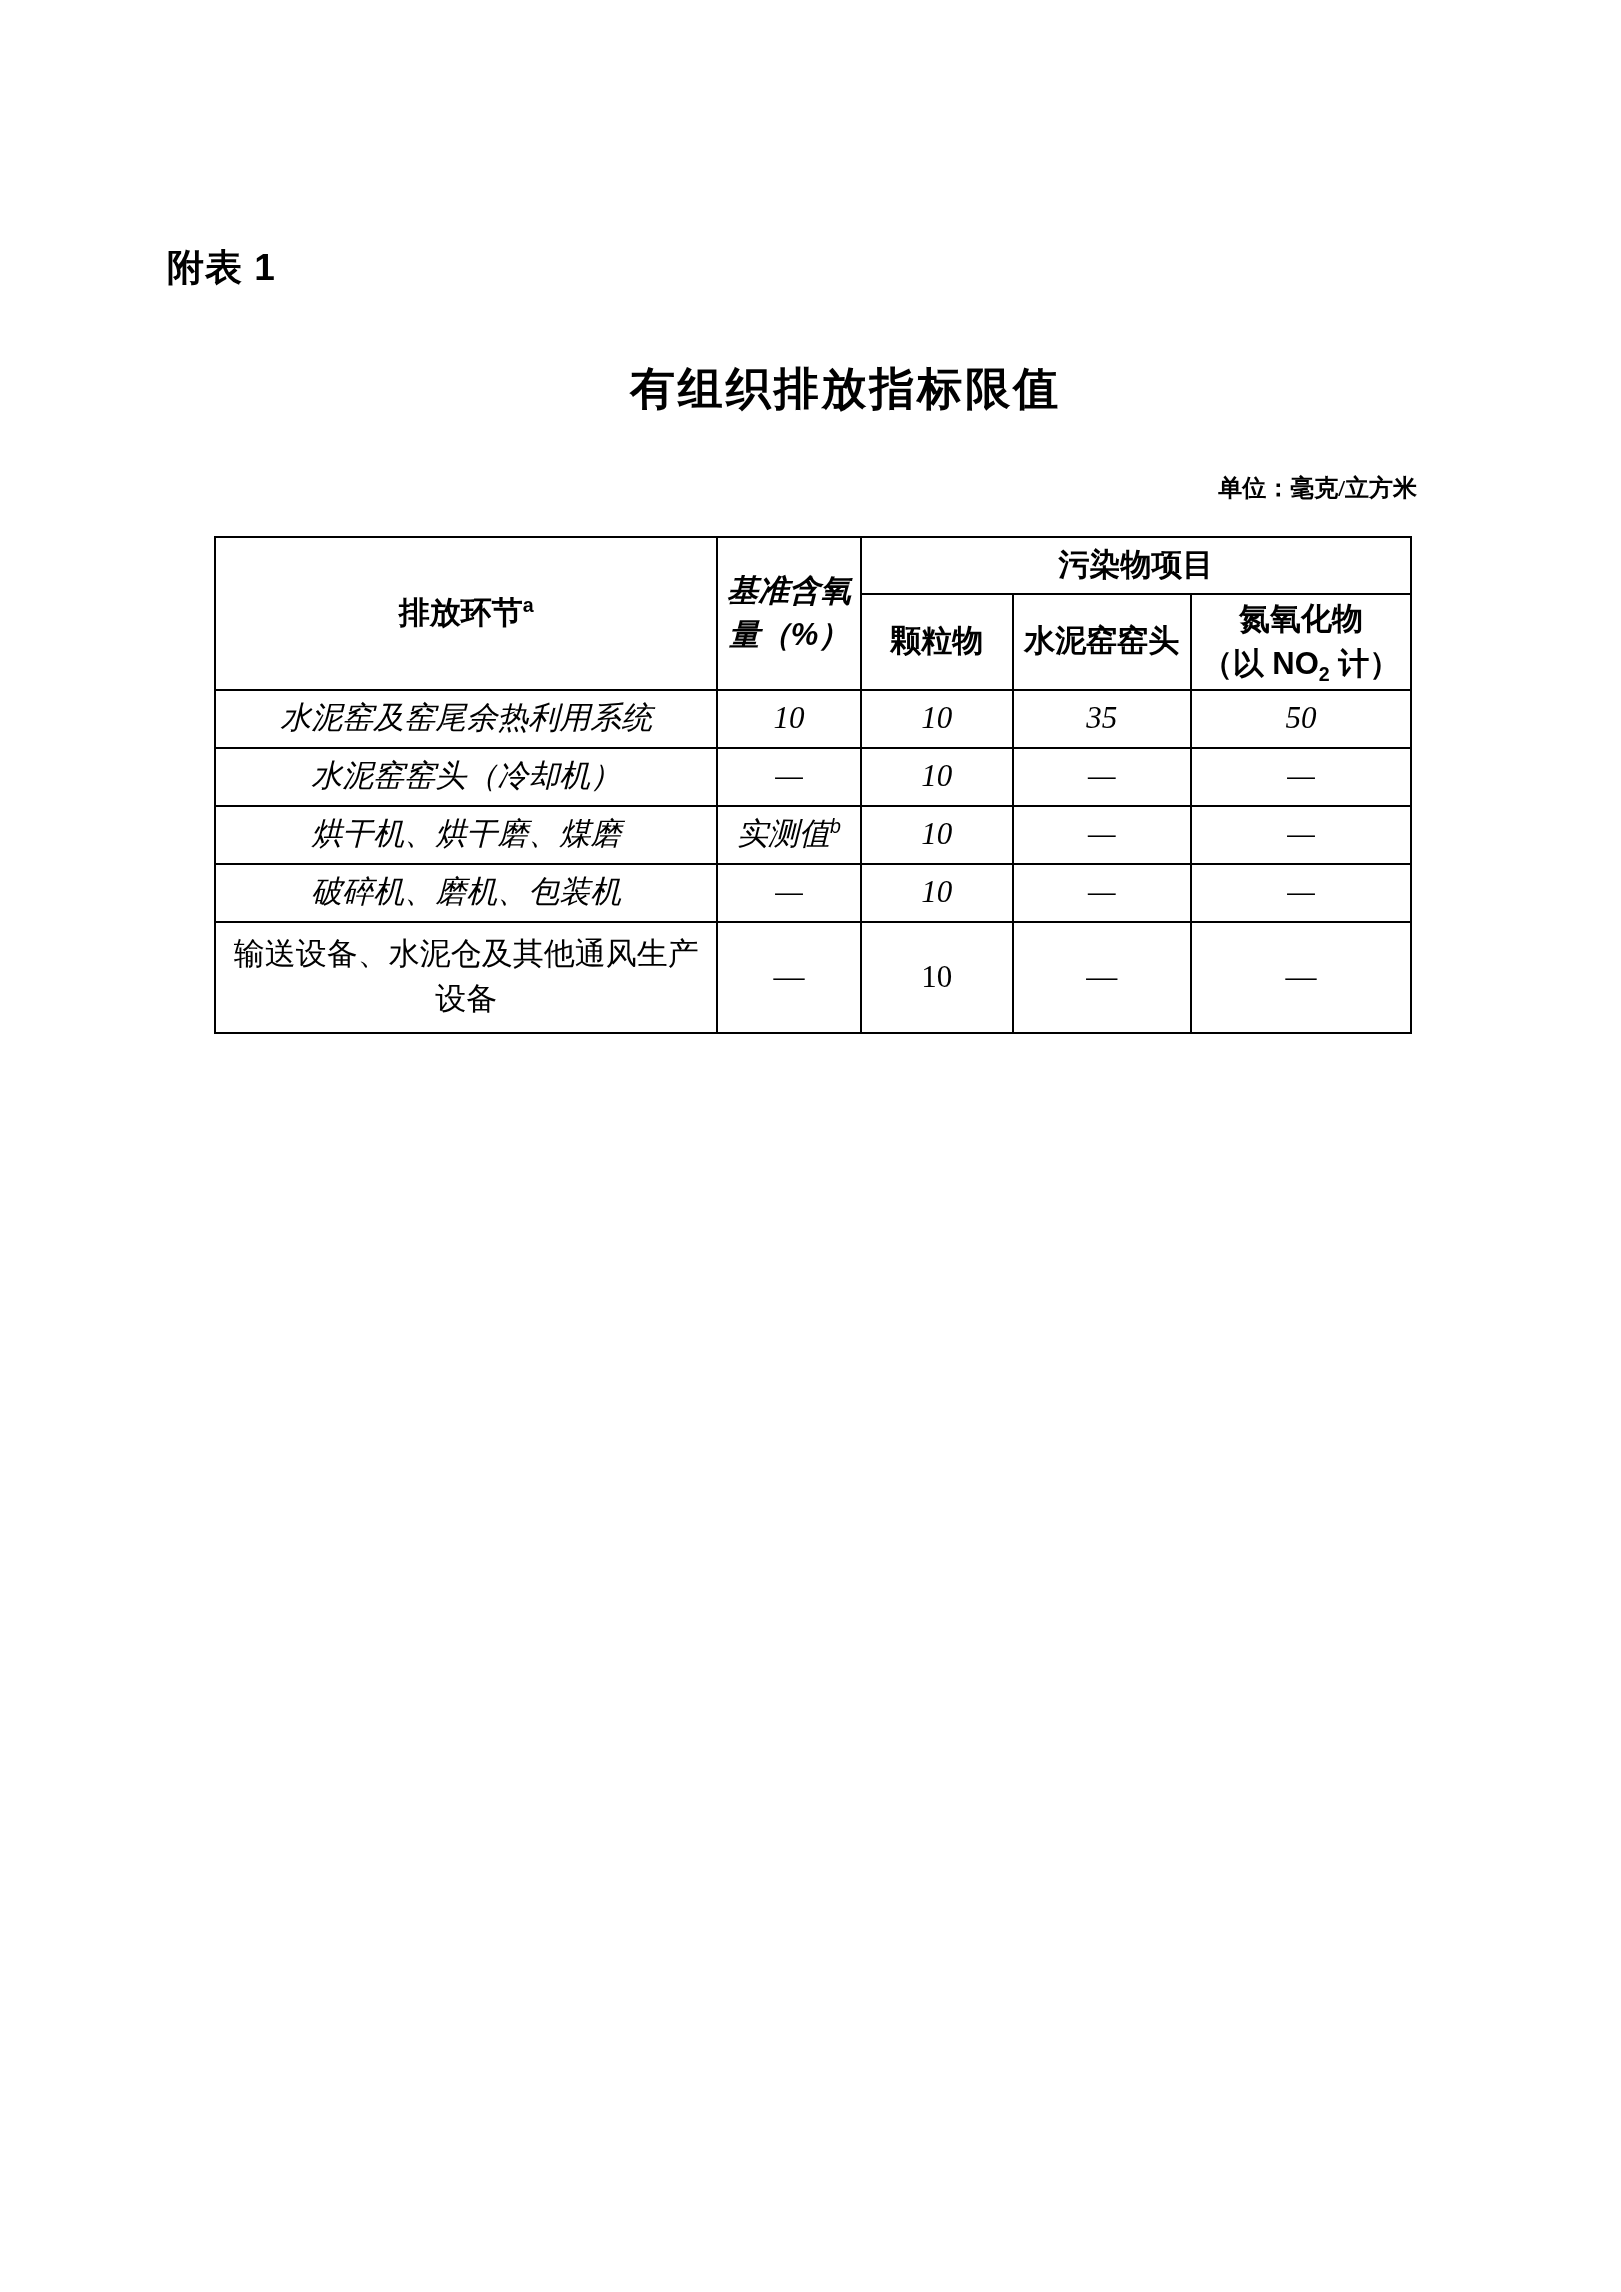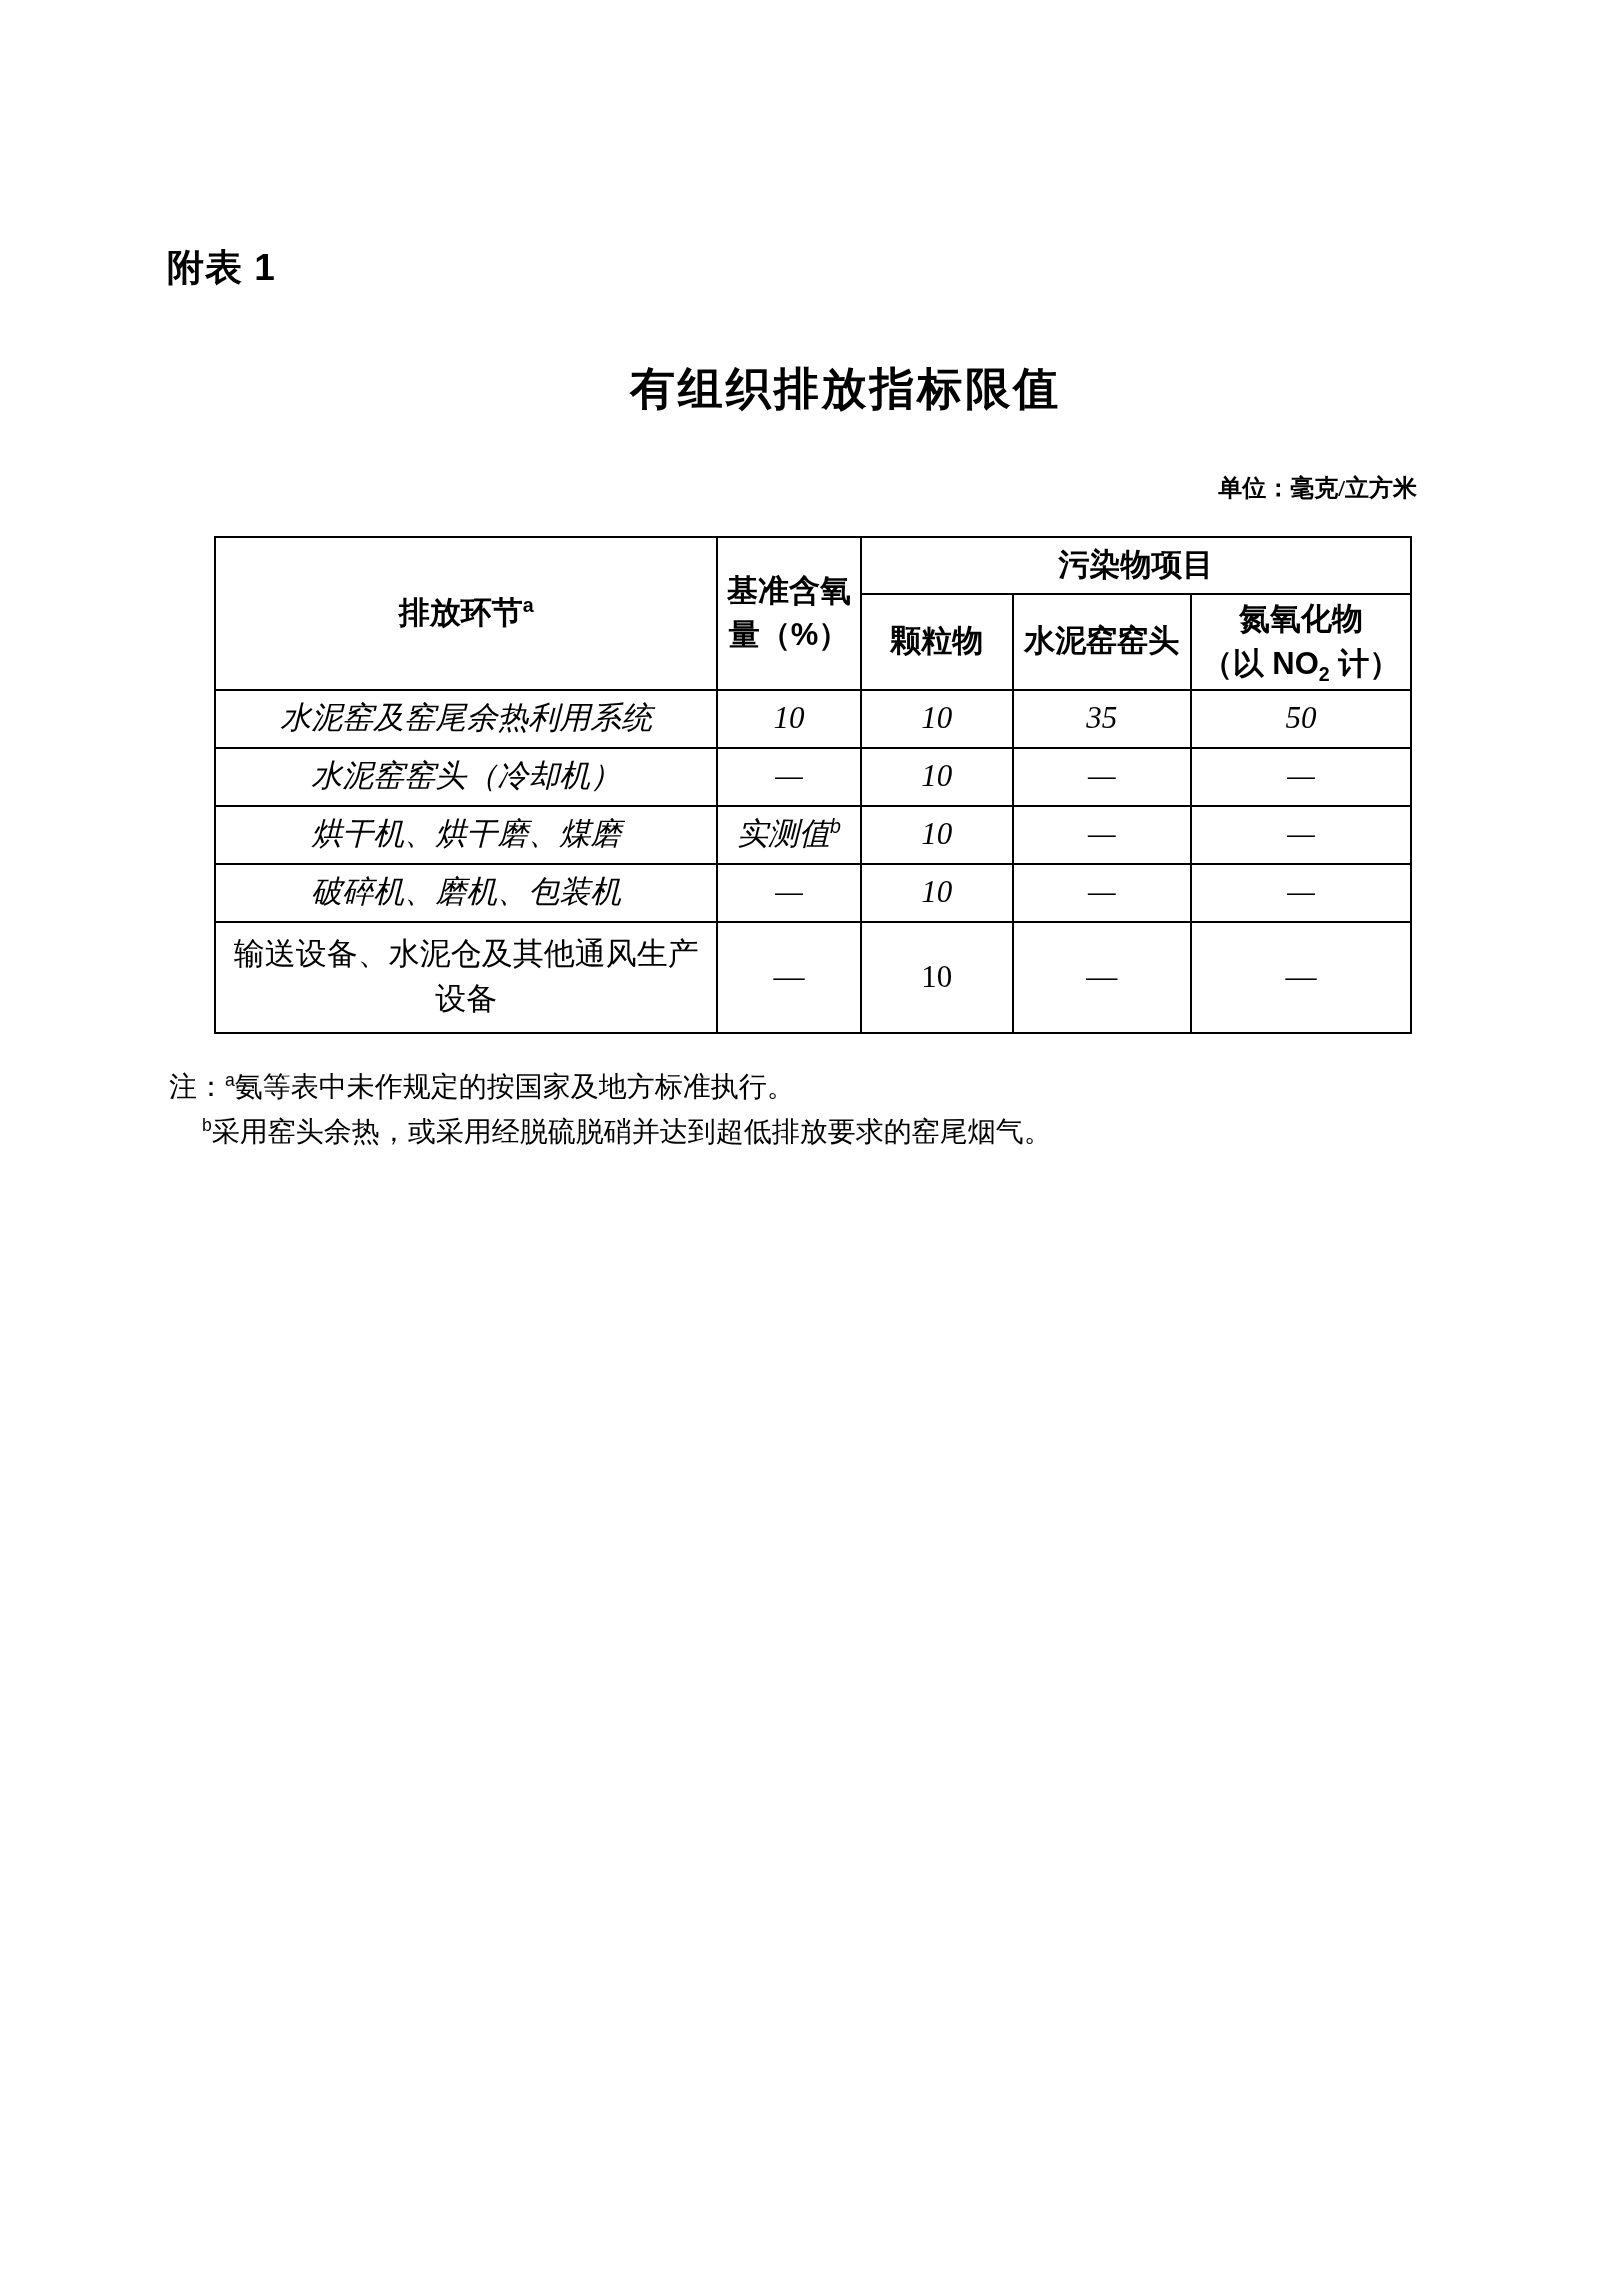--- a/index.html
+++ b/index.html
@@ -71,20 +71,21 @@
     font-weight: bold;
   }
   table.limits td {
     font-family: "Liberation Serif", serif;
     font-weight: normal;
   }
   th.oxygen-head {
     text-align: left;
     padding-left: 9.8px;
     padding-right: 5.9px;
+    font-style: italic;
   }
   tr.hdr-top { height: 57px; }
   tr.hdr-sub { height: 86px; }
   tr.r-std   { height: 58px; font-style: italic; }
   tr.r-tall  { height: 111px; }
   td.stage-cell {
     padding-left: 29px;
     padding-right: 29px;
   }
   sup.marker {
@@ -184,24 +185,20 @@
       <tr class="r-tall">
         <td class="stage-cell">输送设备、水泥仓及其他通风生产设备</td>
         <td>—</td>
         <td>10</td>
         <td>—</td>
         <td>—</td>
       </tr>
     </tbody>
   </table>
 
-  <div class="notes">
-    <div class="note-line"><span>注：</span><sup class="marker">a</sup><span>氨等表中未作规定的按国家及地方标准执行。</span></div>
-    <div class="note-line indent"><sup class="marker">b</sup><span>采用窑头余热，或采用经脱硫脱硝并达到超低排放要求的窑尾烟气。</span></div>
-  </div>
 
   <div class="page-footer">
     <span>—</span>
     <span>12</span>
     <span>—</span>
   </div>
 
 </div>
 
 

